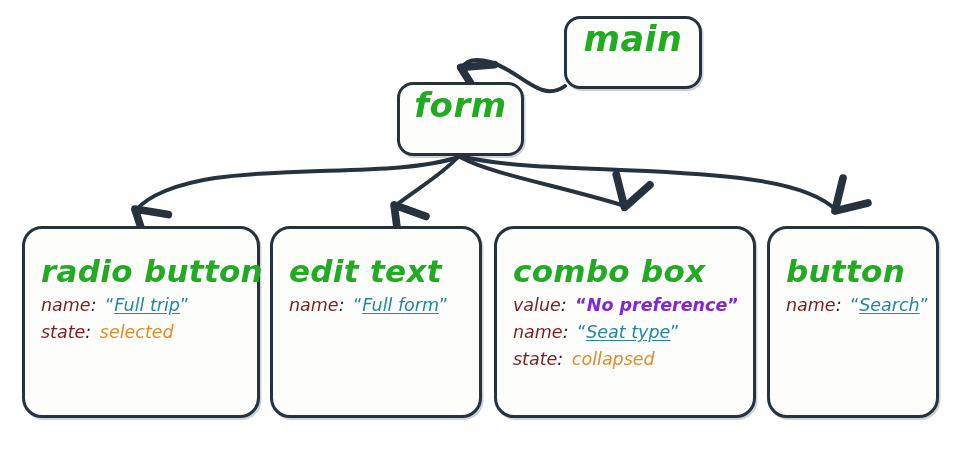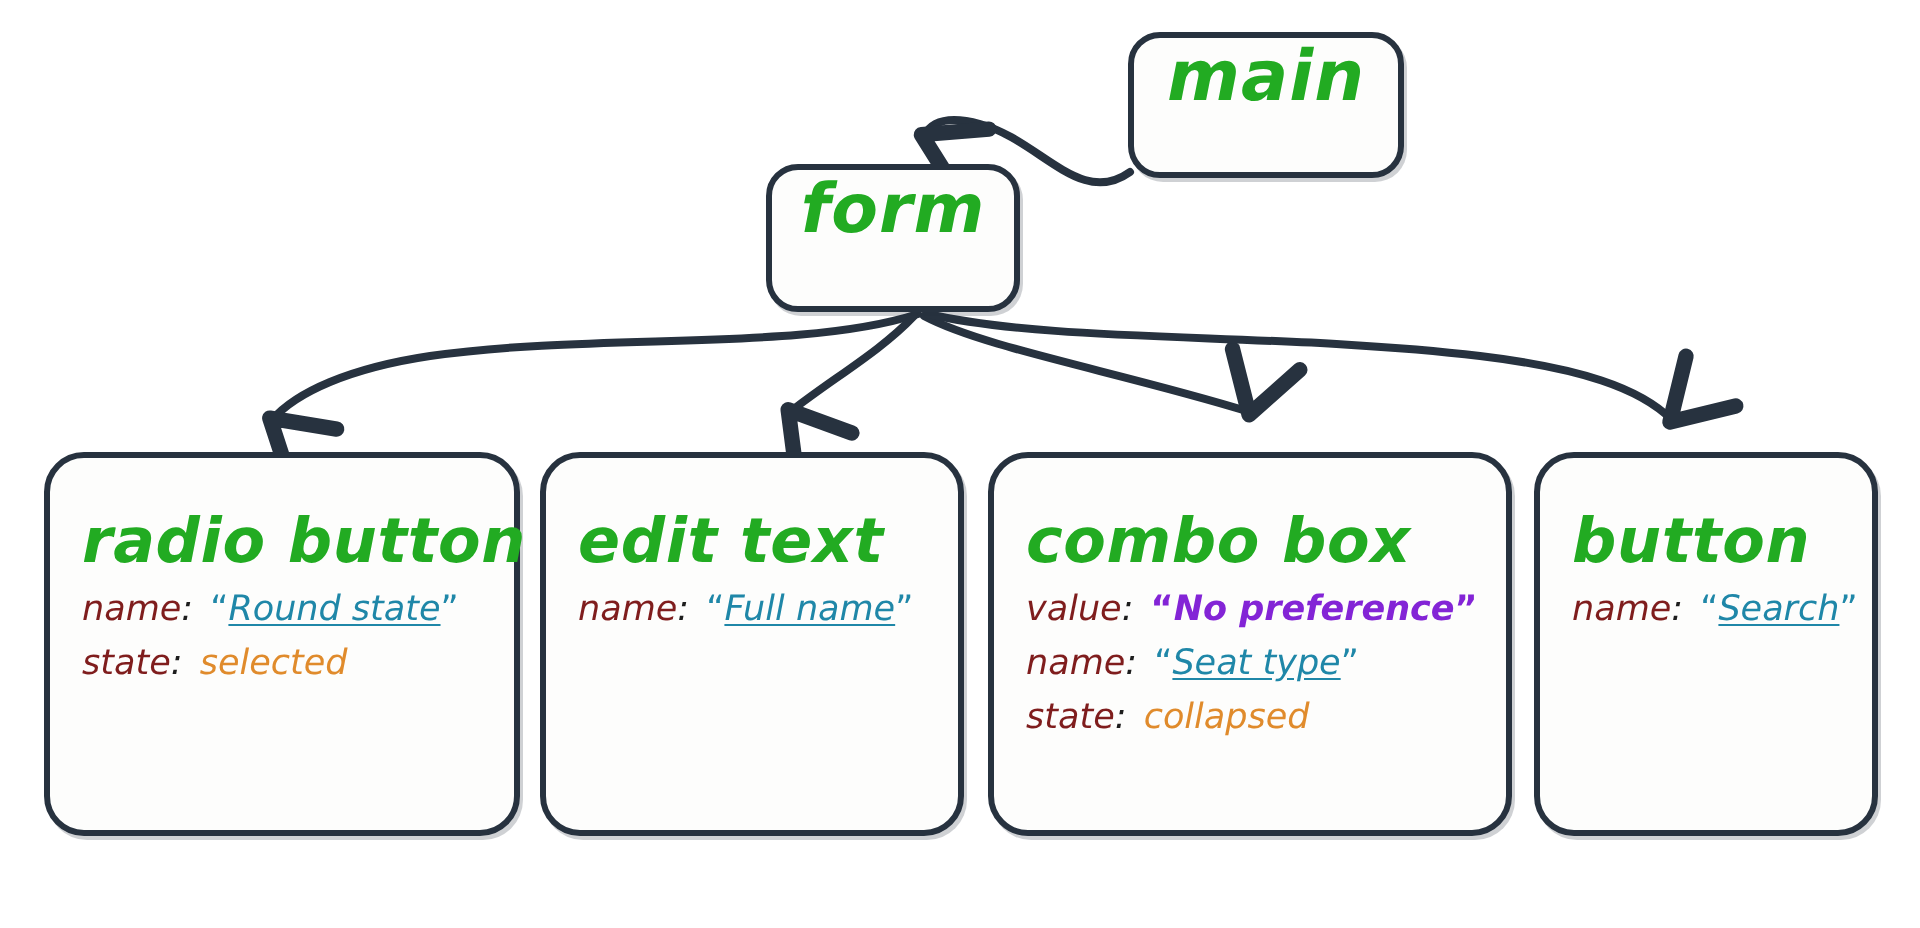--- a/index.html
+++ b/index.html
@@ -111,21 +111,21 @@
     font-style: italic;
     margin-top: 43px;
   }
   .q {
     font-style: normal;
   }
 
   
   #node-main   { left: 564px; top: 16px;  width: 138px; height: 73px; }
   #node-main .node-title  { font-size: 35px; }
-  #node-form   { left: 383px; top: 82px;  width: 127px; height: 74px; }
+  #node-form   { left: 397px; top: 82px;  width: 127px; height: 74px; }
   #node-form .node-title  { font-size: 34px; }
 
   #node-radio  { left: 22px;  top: 226px; width: 238px; height: 192px; }
   #node-edit   { left: 270px; top: 226px; width: 212px; height: 192px; }
   #node-combo  { left: 494px; top: 226px; width: 262px; height: 192px; }
   #node-button { left: 767px; top: 226px; width: 172px; height: 192px; }
 </style>
 </head>
 <body>
 
@@ -155,35 +155,35 @@
 
   <div class="node node-small" id="node-form">
     <span class="node-title">form</span>
   </div>
 
   <div class="node node-detail" id="node-radio">
     <div class="node-title">radio button</div>
     <div class="attr-list">
       <div class="attr-row">
         <span class="attr-key">name</span><span class="attr-sep">:</span>
-        <span class="v-quoted-link"><span class="q">“</span><span class="inner">Round state</span><span class="q">”</span></span>
+        <span class="v-quoted-link"><span class="q">“</span><span class="inner">Full trip</span><span class="q">”</span></span>
       </div>
       <div class="attr-row">
         <span class="attr-key">state</span><span class="attr-sep">:</span>
         <span class="v-plain-state">selected</span>
       </div>
     </div>
   </div>
 
   <div class="node node-detail" id="node-edit">
     <div class="node-title">edit text</div>
     <div class="attr-list">
       <div class="attr-row">
         <span class="attr-key">name</span><span class="attr-sep">:</span>
-        <span class="v-quoted-link"><span class="q">“</span><span class="inner">Full name</span><span class="q">”</span></span>
+        <span class="v-quoted-link"><span class="q">“</span><span class="inner">Full form</span><span class="q">”</span></span>
       </div>
     </div>
   </div>
 
   <div class="node node-detail" id="node-combo">
     <div class="node-title">combo box</div>
     <div class="attr-list">
       <div class="attr-row">
         <span class="attr-key">value</span><span class="attr-sep">:</span>
         <span class="v-quoted-strong"><span class="q">“</span><span class="inner">No preference</span><span class="q">”</span></span>

